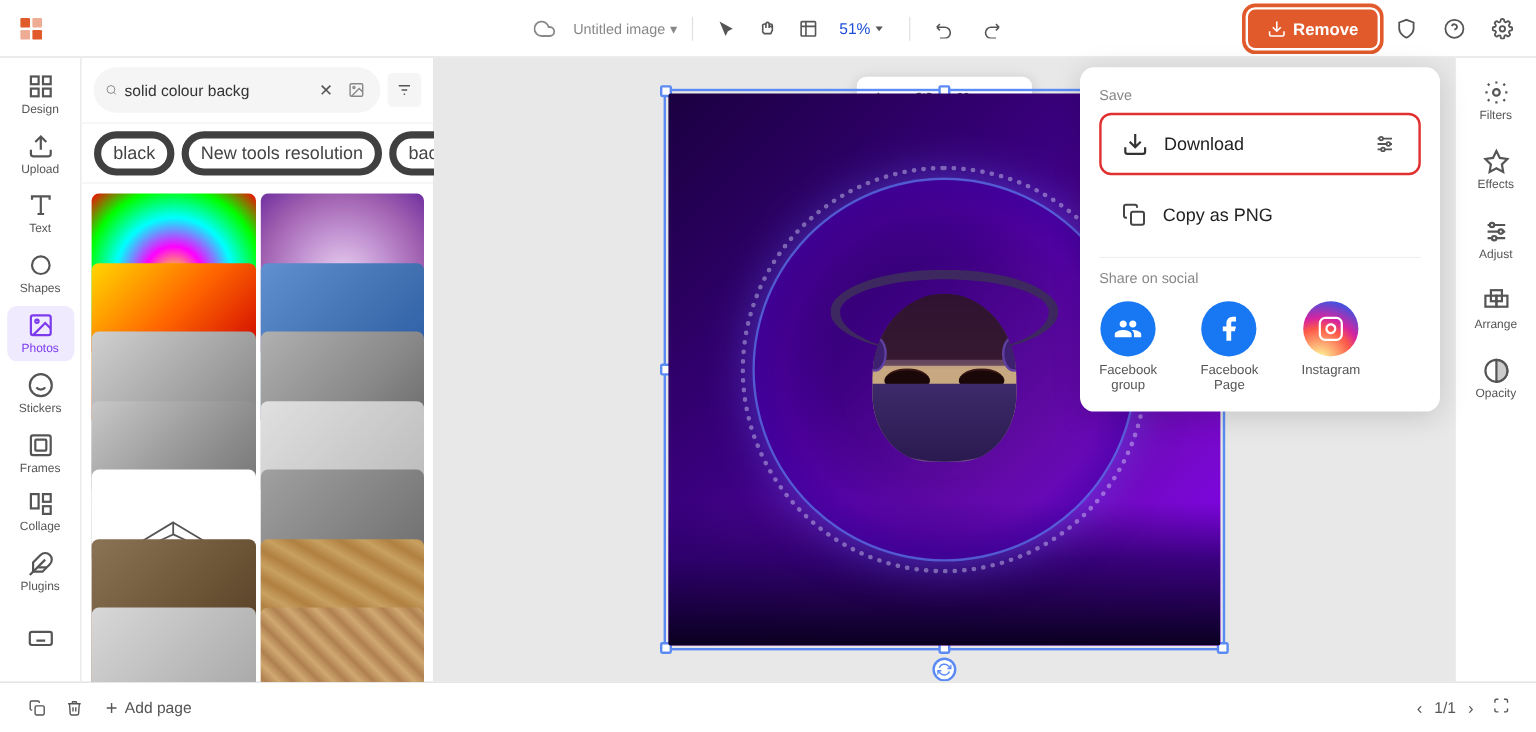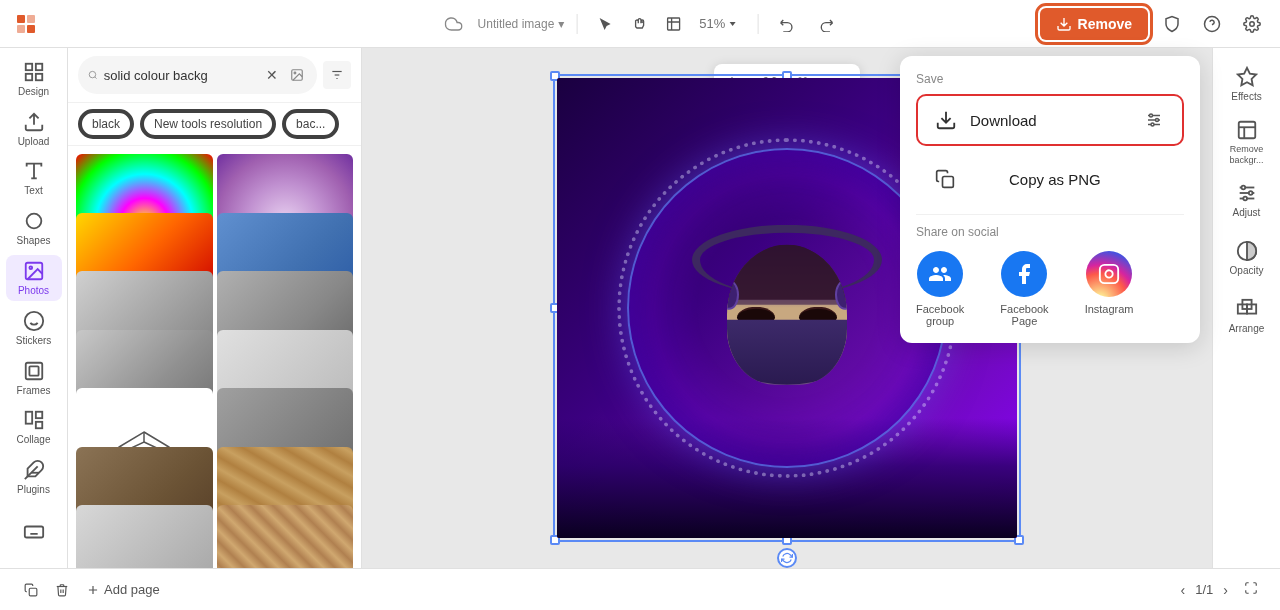--- a/index.html
+++ b/index.html
@@ -44,21 +44,21 @@
       width: 32px; height: 32px;
       border: none; background: none;
       border-radius: 6px; cursor: pointer;
       display: flex; align-items: center; justify-content: center;
       color: #555; font-size: 16px;
     }
     .tb-sep { width: 1px; height: 20px; background: #e0e0e0; margin: 0 4px; }
     .zoom-btn {
       display: flex; align-items: center; gap: 2px;
       border: none; background: none; cursor: pointer;
-      font-size: 13px; color: #737373; padding: 4px 8px; border-radius: 4px;
+      font-size: 13px; color: #1d4ed8; padding: 4px 8px; border-radius: 4px;
     }
     .topbar-right {
       margin-left: auto;
       display: flex; align-items: center; gap: 8px;
     }
     .export-btn {
       background: #e05a2b;
       color: #fff;
       border: none; border-radius: 6px;
       padding: 8px 16px; font-size: 14px; font-weight: 600;
@@ -132,22 +132,22 @@
     .filter-btn {
       width: 28px; height: 28px; border: none; background: #f5f5f5;
       border-radius: 4px; cursor: pointer; color: #555; font-size: 14px;
       display: flex; align-items: center; justify-content: center;
     }
     .tags-row {
       display: flex; gap: 6px; padding: 6px 10px;
       overflow-x: auto; border-bottom: 1px solid #f0f0f0;
     }
     .tag {
-      padding: 4px 10px; border-radius: 20px; font-size: 12px;
-      cursor: pointer; white-space: nowrap; border: 4px solid #404040;
+      padding: 4px 10px; border-radius: 20px; font-size: 15px;
+      cursor: pointer; white-space: nowrap; border: 6px solid #404040;
       background: #fff; color: #444;
     }
     .assets-grid {
       flex: 1; overflow-y: auto; padding: 8px;
       display: grid; grid-template-columns: 1fr 1fr; gap: 4px;
     }
     .asset-thumb {
       border-radius: 6px; overflow: hidden; cursor: pointer;
       aspect-ratio: 1; background: #ccc;
     }
@@ -337,21 +337,21 @@
       display: flex; align-items: center; gap: 10px;
       padding: 10px 14px; cursor: pointer; border-radius: 10px;
       border: 1px solid transparent;
     }
     .copy-icon {
       width: 28px; height: 28px; color: #444;
       display: flex; align-items: center; justify-content: center;
       font-size: 16px;
     }
     .copy-label {
-      font-size: 15px; color: #222; margin-left: 40px;
+      font-size: 15px; color: #222;
     }
     .divider { height: 1px; background: #f0f0f0; margin: 10px 0; }
     .social-section-label {
       font-size: 12px; color: #888; margin-bottom: 12px; font-weight: 500;
     }
     .social-row {
       display: flex; gap: 36px; justify-content: flex-start;
     }
     .social-item {
       display: flex; flex-direction: column;
@@ -709,57 +709,56 @@
           <path d="M23 4v6h-6M1 20v-6h6"></path>
           <path d="M3.51 9a9 9 0 0 1 14.85-3.36L23 10M1 14l4.64 4.36A9 9 0 0 0 20.49 15"></path>
         </svg>
       </div>
     </div>
   </div>
 
   <div class="right-sidebar">
     <div class="rs-item">
       <svg viewBox="0 0 24 24" fill="none" stroke="#555" stroke-width="2">
+          <circle cx="12" cy="12" r="3"></circle>
+          <path d="M12 2v2M12 20v2M4.22 4.22l1.42 1.42M18.36 18.36l1.42 1.42M2 12h2M20 12h2M4.22 19.78l1.42-1.42M18.36 5.64l1.42-1.42"></path>
+        </svg>
+      <span>Filters</span>
+    </div>
+    <div class="rs-item">
+      <svg viewBox="0 0 24 24" fill="none" stroke="#555" stroke-width="2">
           <polygon points="12 2 15.09 8.26 22 9.27 17 14.14 18.18 21.02 12 17.77 5.82 21.02 7 14.14 2 9.27 8.91 8.26 12 2"></polygon>
         </svg>
       <span>Effects</span>
-    </div>
-    <div class="rs-item">
-      <svg viewBox="0 0 24 24" fill="none" stroke="#555" stroke-width="2">
-          <rect x="3" y="3" width="18" height="18" rx="2"></rect>
-          <line x1="3" y1="9" x2="21" y2="9"></line>
-          <line x1="9" y1="21" x2="9" y2="9"></line>
-        </svg>
-      <span style="font-size:9px;text-align:center;line-height:1.2">Remove backgr...</span>
     </div>
     <div class="rs-item">
       <svg viewBox="0 0 24 24" fill="none" stroke="#555" stroke-width="2">
           <line x1="4" y1="6" x2="20" y2="6"></line>
           <line x1="4" y1="12" x2="20" y2="12"></line>
           <line x1="4" y1="18" x2="20" y2="18"></line>
           <circle cx="8" cy="6" r="2" fill="#fff"></circle>
           <circle cx="16" cy="12" r="2" fill="#fff"></circle>
           <circle cx="10" cy="18" r="2" fill="#fff"></circle>
         </svg>
       <span>Adjust</span>
     </div>
     <div class="rs-item">
       <svg viewBox="0 0 24 24" fill="none" stroke="#555" stroke-width="2">
-          <circle cx="12" cy="12" r="10"></circle>
-          <path d="M12 2a10 10 0 0 1 0 20V2z" fill="#ccc"></path>
-        </svg>
-      <span>Opacity</span>
-    </div>
-    <div class="rs-item">
-      <svg viewBox="0 0 24 24" fill="none" stroke="#555" stroke-width="2">
           <rect x="2" y="7" width="10" height="10"></rect>
           <rect x="12" y="7" width="10" height="10"></rect>
           <rect x="7" y="2" width="10" height="10"></rect>
         </svg>
       <span>Arrange</span>
+    </div>
+    <div class="rs-item">
+      <svg viewBox="0 0 24 24" fill="none" stroke="#555" stroke-width="2">
+          <circle cx="12" cy="12" r="10"></circle>
+          <path d="M12 2a10 10 0 0 1 0 20V2z" fill="#ccc"></path>
+        </svg>
+      <span>Opacity</span>
     </div>
   </div>
 </div>
 
 <div class="bottom-bar">
   <button class="bottom-btn">
     <svg width="14" height="14" viewBox="0 0 24 24" fill="none" stroke="#555" stroke-width="2">
         <rect x="9" y="9" width="13" height="13" rx="2"></rect>
         <path d="M5 15H4a2 2 0 0 1-2-2V4a2 2 0 0 1 2-2h9a2 2 0 0 1 2 2v1"></path>
       </svg>

